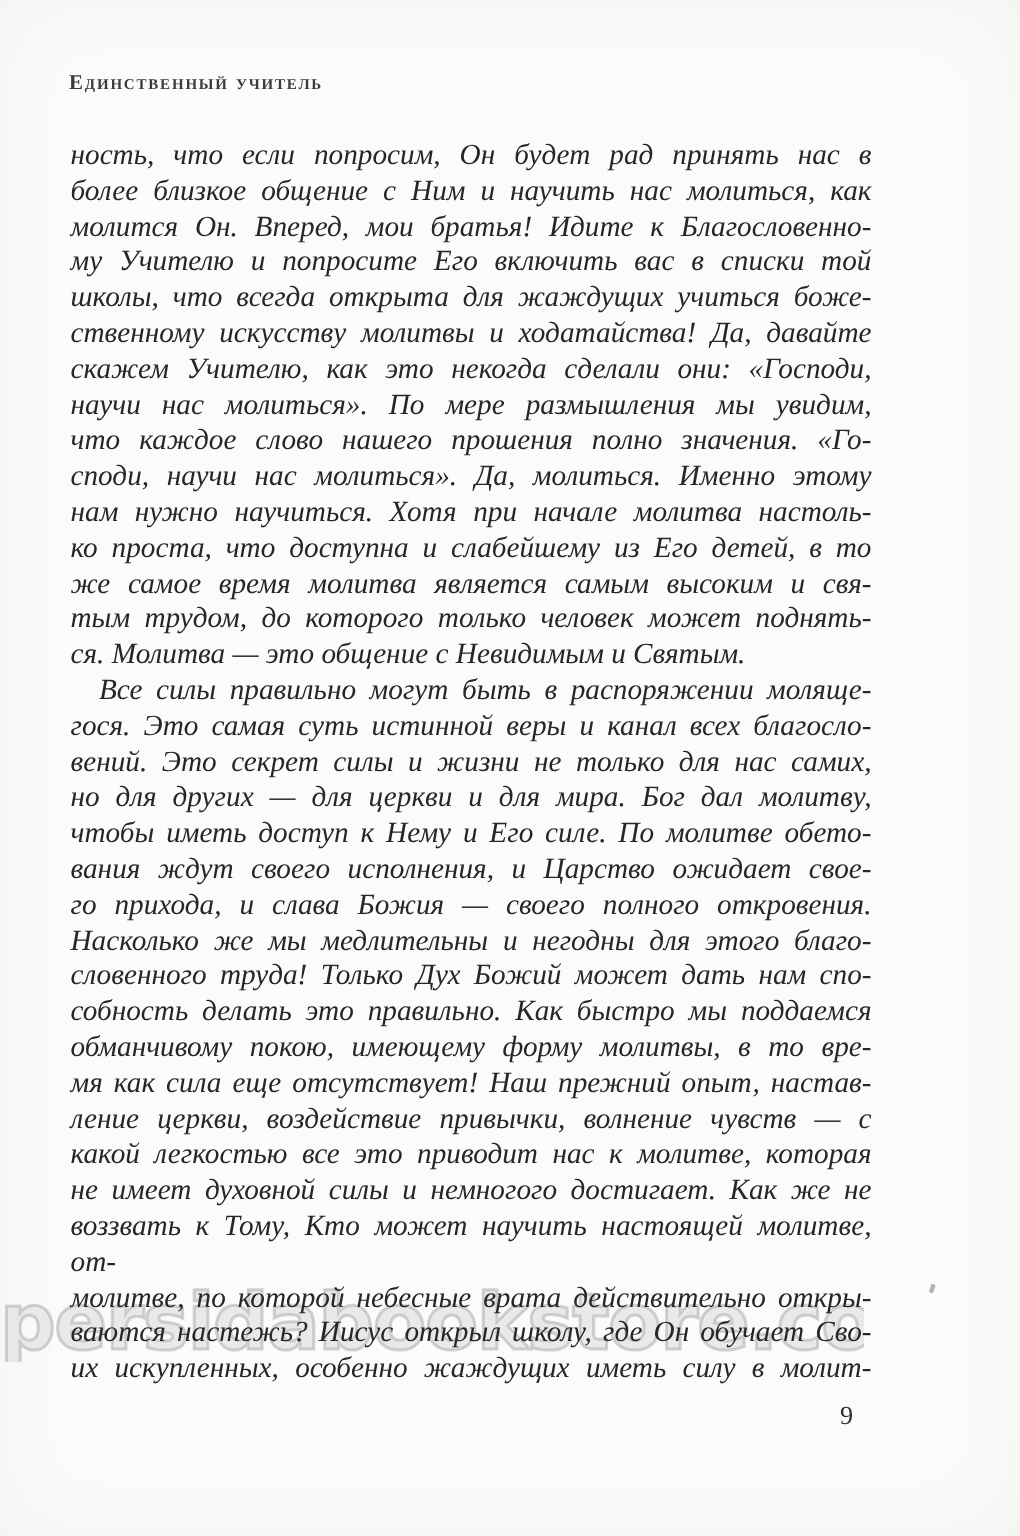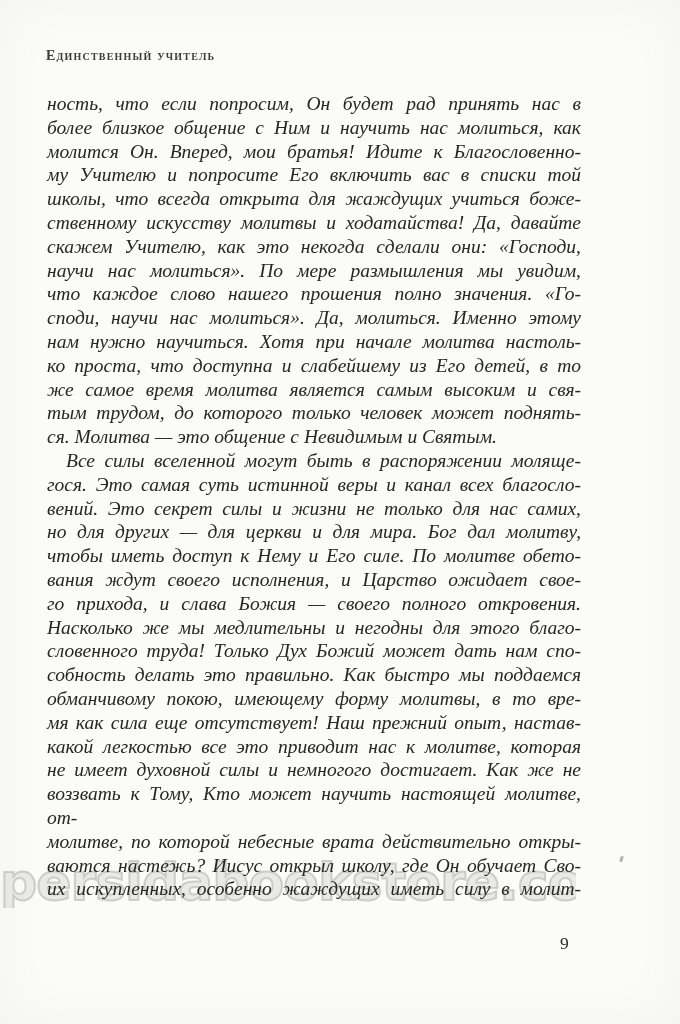--- a/index.html
+++ b/index.html
@@ -109,32 +109,33 @@
         <div class="line">научи нас молиться». По мере размышления мы увидим,</div>
         <div class="line">что каждое слово нашего прошения полно значения. «Го-</div>
         <div class="line">споди, научи нас молиться». Да, молиться. Именно этому</div>
         <div class="line">нам нужно научиться. Хотя при начале молитва настоль-</div>
         <div class="line">ко проста, что доступна и слабейшему из Его детей, в то</div>
         <div class="line">же самое время молитва является самым высоким и свя-</div>
         <div class="line">тым трудом, до которого только человек может поднять-</div>
         <div class="line no-justify">ся. Молитва — это общение с Невидимым и Святым.</div>
       </div>
       <div class="paragraph">
-        <div class="line indent">Все силы вселенной могут быть в распоряжении моляще-</div>
+        <div class="line indent">Все силы правильно могут быть в распоряжении моляще-</div>
         <div class="line">гося. Это самая суть истинной веры и канал всех благосло-</div>
         <div class="line">вений. Это секрет силы и жизни не только для нас самих,</div>
         <div class="line">но для других — для церкви и для мира. Бог дал молитву,</div>
         <div class="line">чтобы иметь доступ к Нему и Его силе. По молитве обето-</div>
         <div class="line">вания ждут своего исполнения, и Царство ожидает свое-</div>
         <div class="line">го прихода, и слава Божия — своего полного откровения.</div>
         <div class="line">Насколько же мы медлительны и негодны для этого благо-</div>
         <div class="line">словенного труда! Только Дух Божий может дать нам спо-</div>
         <div class="line">собность делать это правильно. Как быстро мы поддаемся</div>
         <div class="line">обманчивому покою, имеющему форму молитвы, в то вре-</div>
         <div class="line">мя как сила еще отсутствует! Наш прежний опыт, настав-</div>
+        <div class="line">ление церкви, воздействие привычки, волнение чувств — с</div>
         <div class="line">какой легкостью все это приводит нас к молитве, которая</div>
         <div class="line">не имеет духовной силы и немногого достигает. Как же не</div>
         <div class="line">воззвать к Тому, Кто может научить настоящей молитве, от-</div>
         <div class="line">молитве, по которой небесные врата действительно откры-</div>
         <div class="line">ваются настежь? Иисус открыл школу, где Он обучает Сво-</div>
         <div class="line">их искупленных, особенно жаждущих иметь силу в молит-</div>
       </div>
     </div>
 
   <div class="scan-speck"></div>

